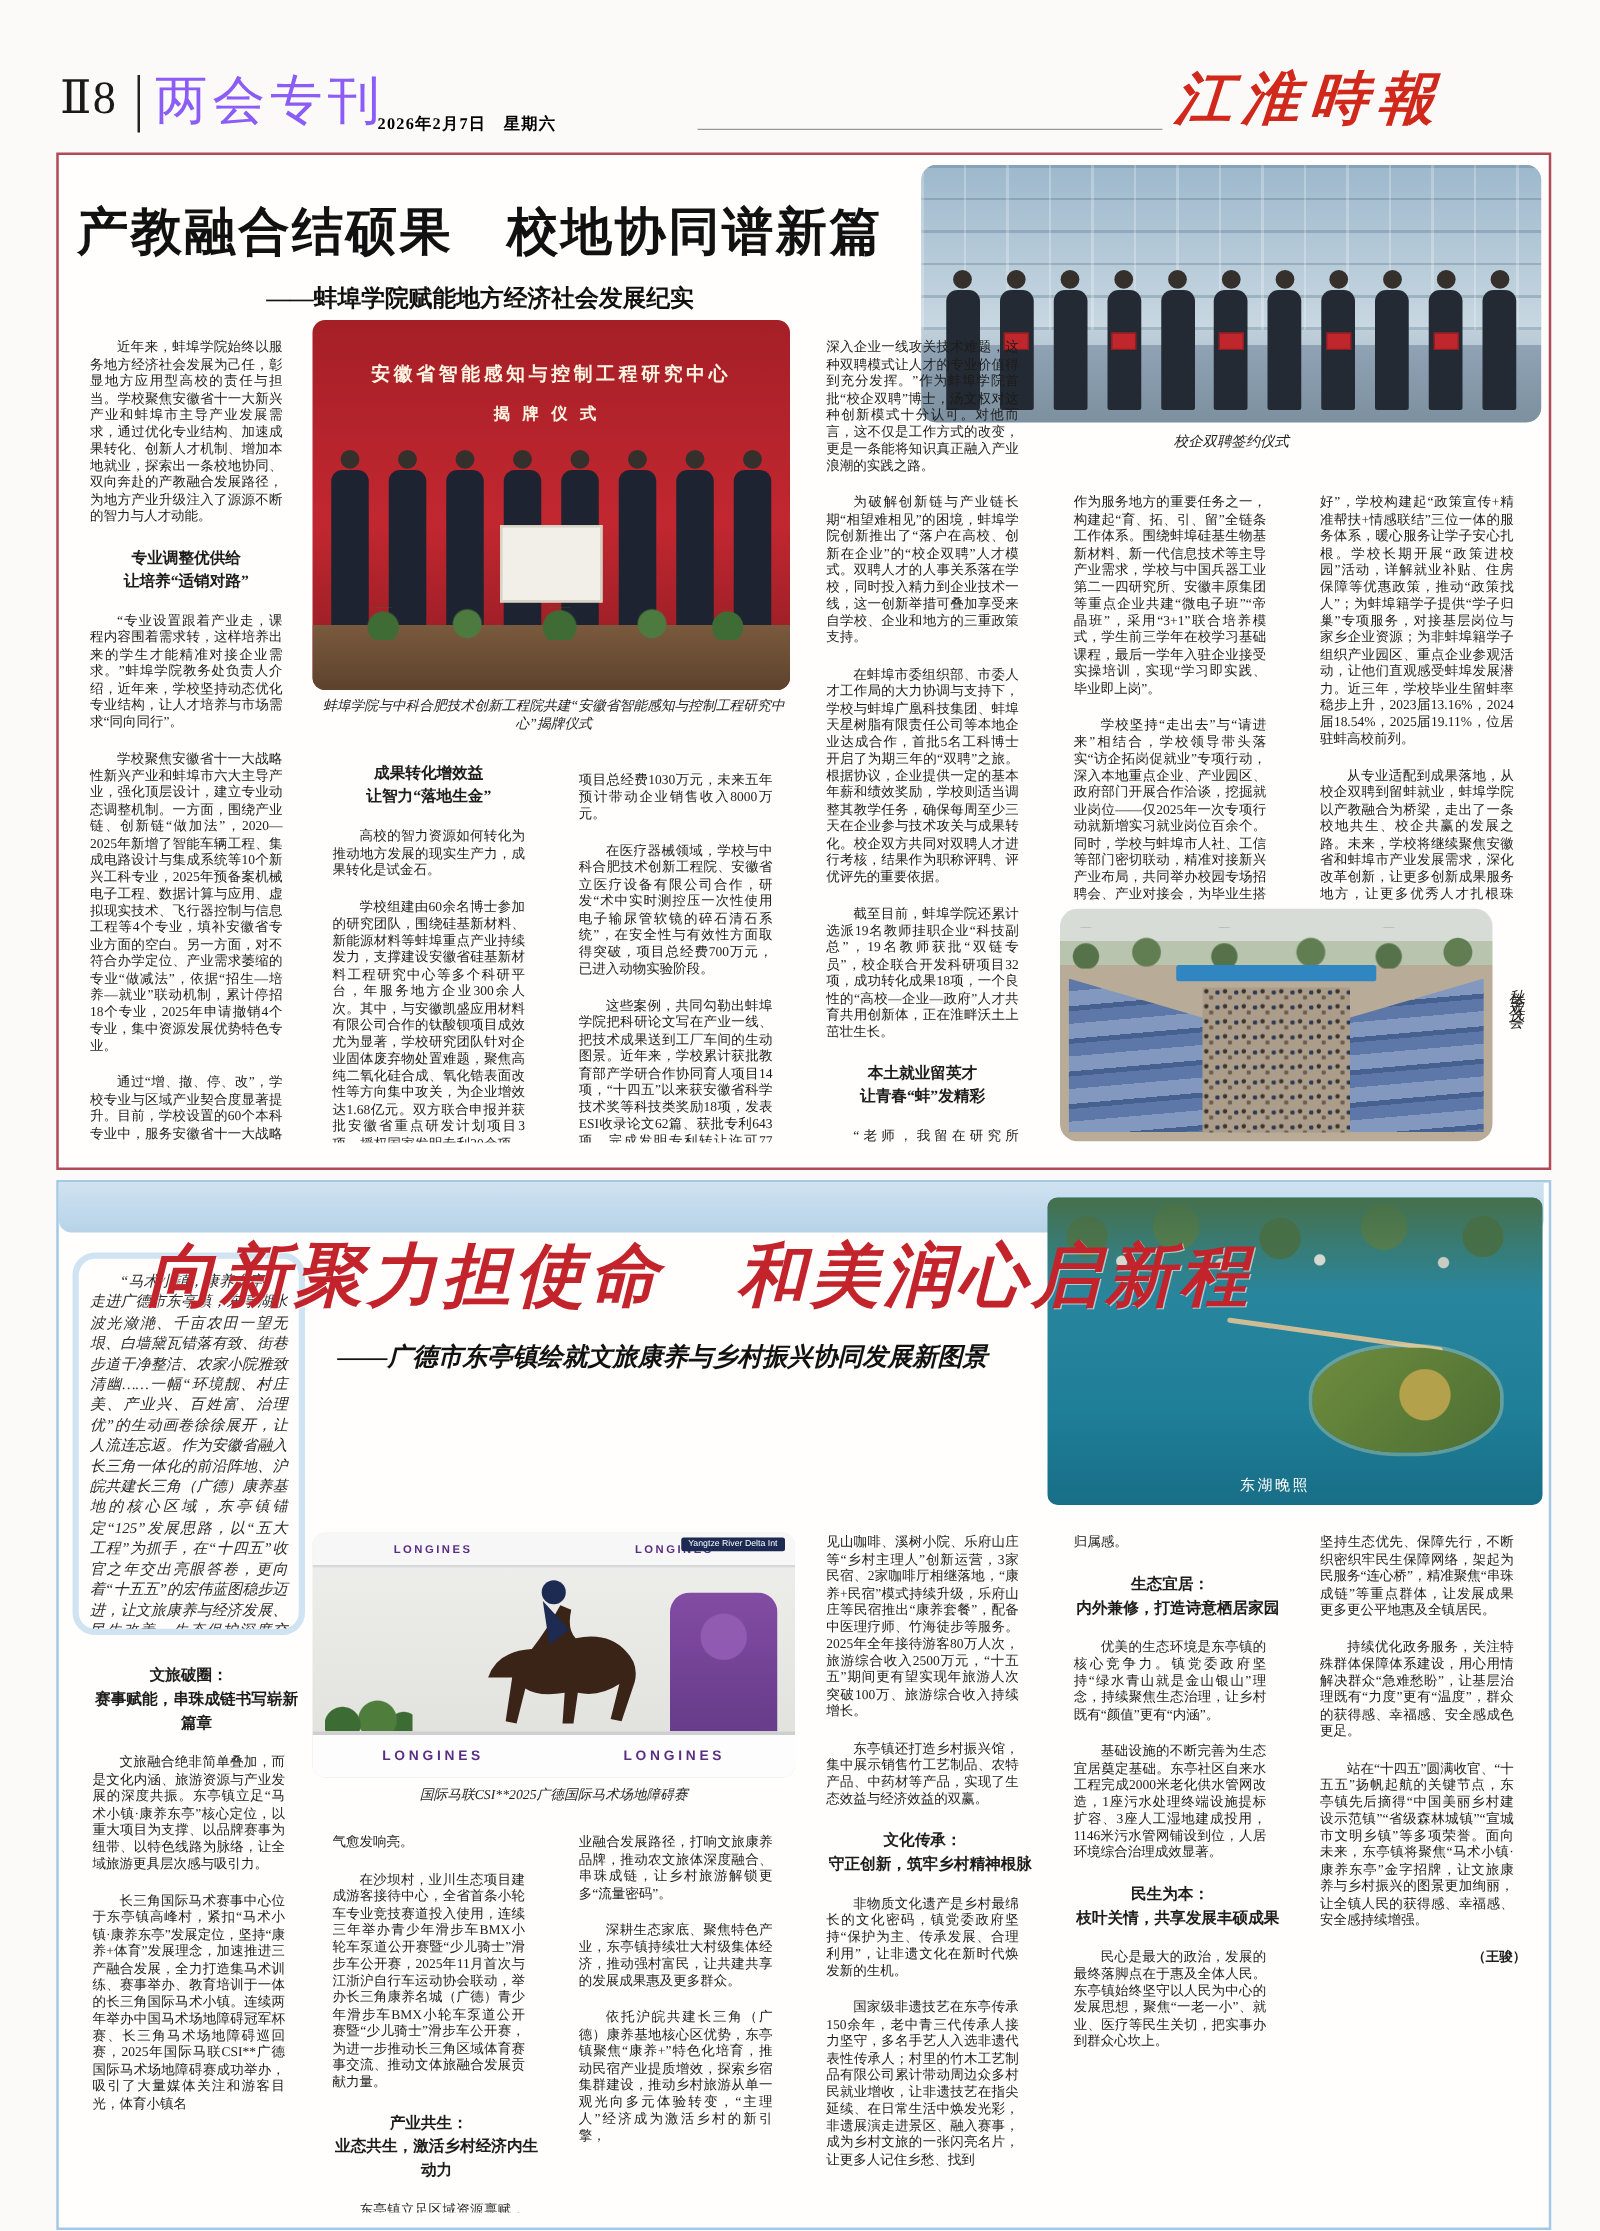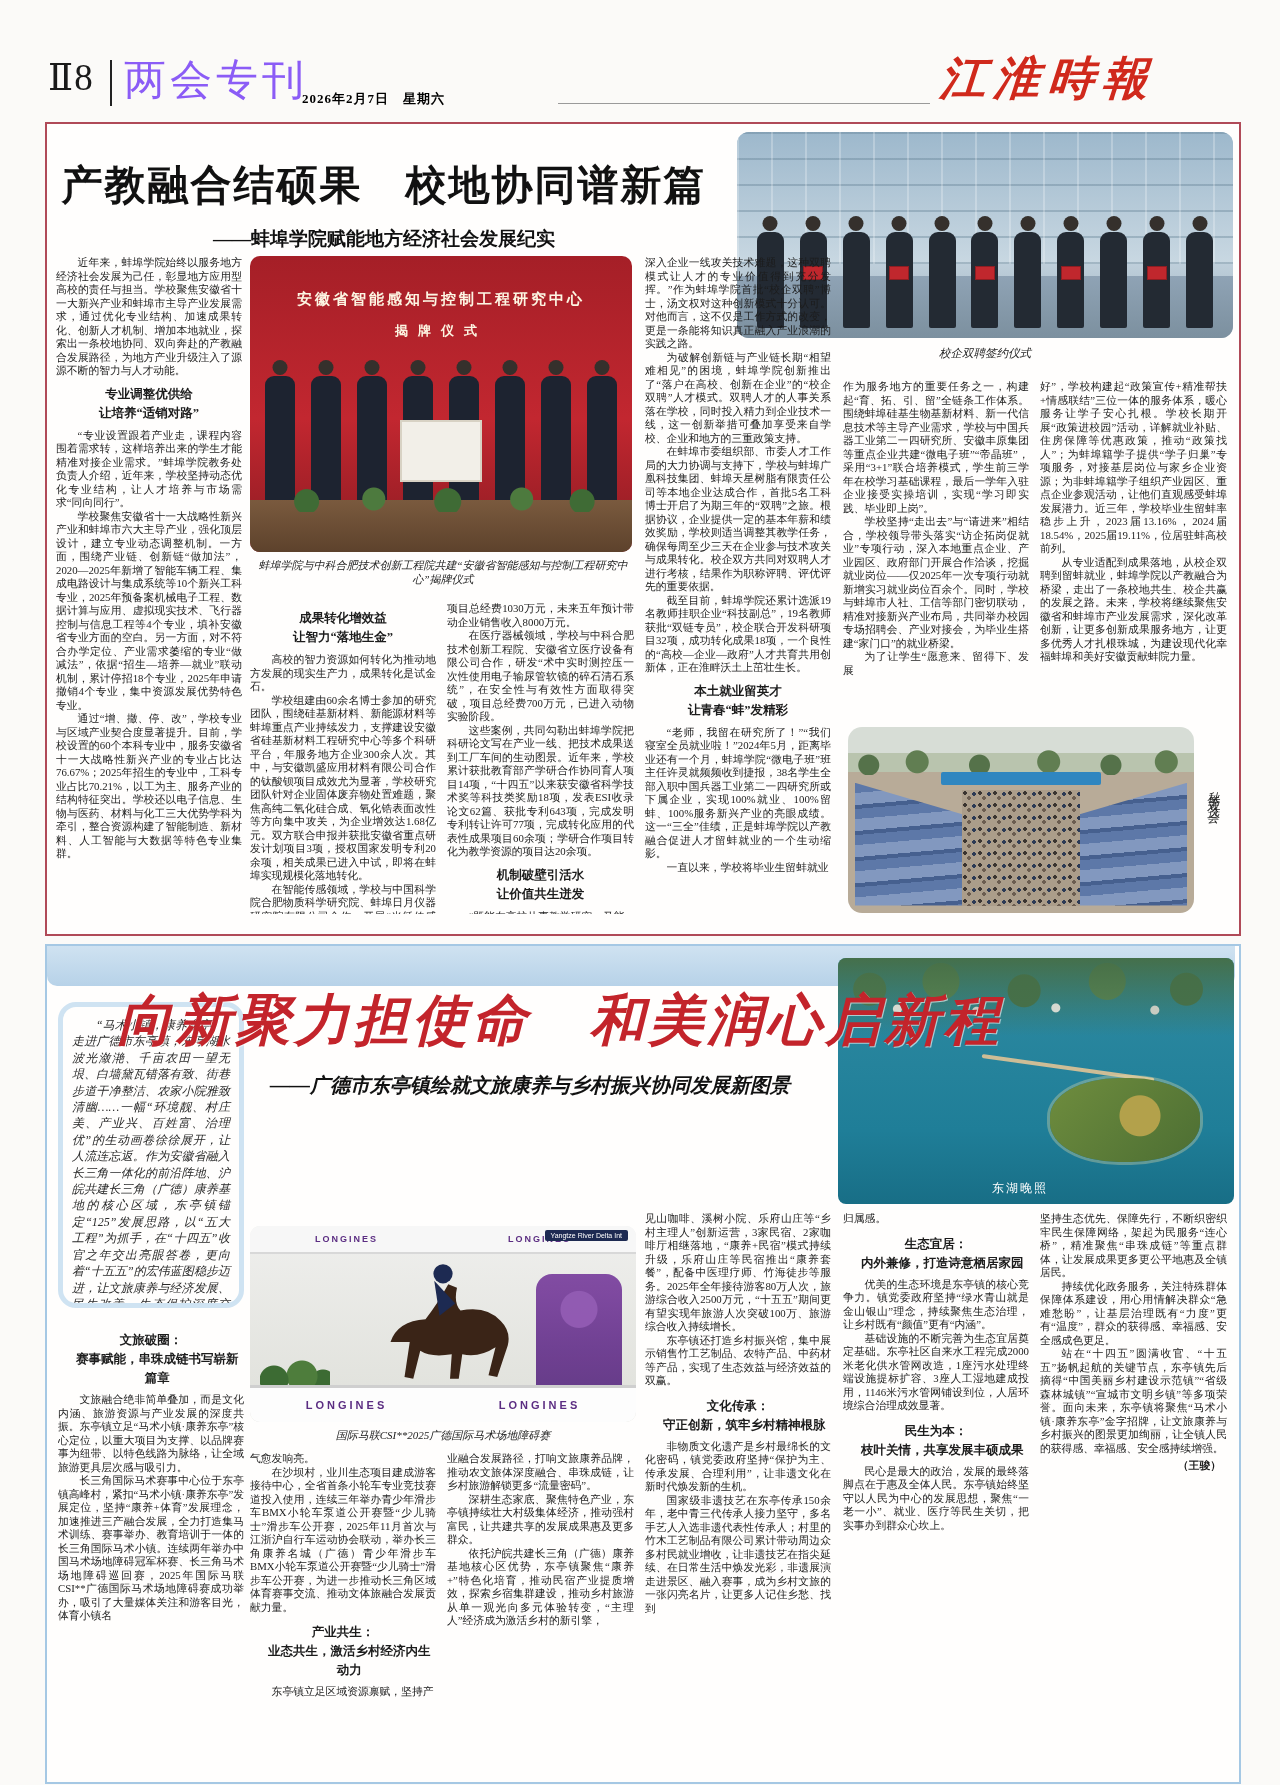--- a/index.html
+++ b/index.html
@@ -19,21 +19,21 @@
   .a2box{border:2px solid #a5c8e4;background:#fffefd;}
   .a2band{background:linear-gradient(#cfe2f1,#b7d2e8);border-radius:0 0 10px 10px;}
   
   .a1-headline{font-size:41px;font-weight:bold;text-align:center;letter-spacing:2px;color:#111;}
   .a1-subhead{font-size:19px;font-weight:bold;text-align:center;color:#111;}
   .a2-headline{font-size:55px;font-weight:bold;font-style:italic;text-align:center;color:#c3242b;
                letter-spacing:4px;z-index:3;text-shadow:1px 1px 0 rgba(255,255,255,.6);}
   .a2-subhead{font-size:20px;font-weight:bold;text-align:center;color:#111;z-index:3;font-style:italic;}
   
   .col{font-size:10.8px;line-height:13.5px;text-align:justify;overflow:hidden;color:#1c1c1c;}
-  .col p{margin:0;text-indent:2em;}
+  .col p{margin:16px;text-indent:2em;}
   .col p.cont{text-indent:0;}
   .chead{font-weight:bold;font-size:12.5px;line-height:19px;text-align:center;margin:7px 0 6px;}
   .a2col .chead{text-align:center;margin:9px 0 5px;}
   .a2col .chead .chead2{padding-left:1em;}
   .byline{text-align:right;font-weight:bold;padding-right:6px;margin-top:4px;}
   
   .cap{font-size:11.5px;font-style:italic;text-align:center;color:#222;}
   .cap-v{writing-mode:vertical-rl;font-size:12px;font-style:italic;letter-spacing:5px;color:#222;}
   .cap-lake{font-size:12px;color:#fff;text-align:center;z-index:4;letter-spacing:2px;}
   

